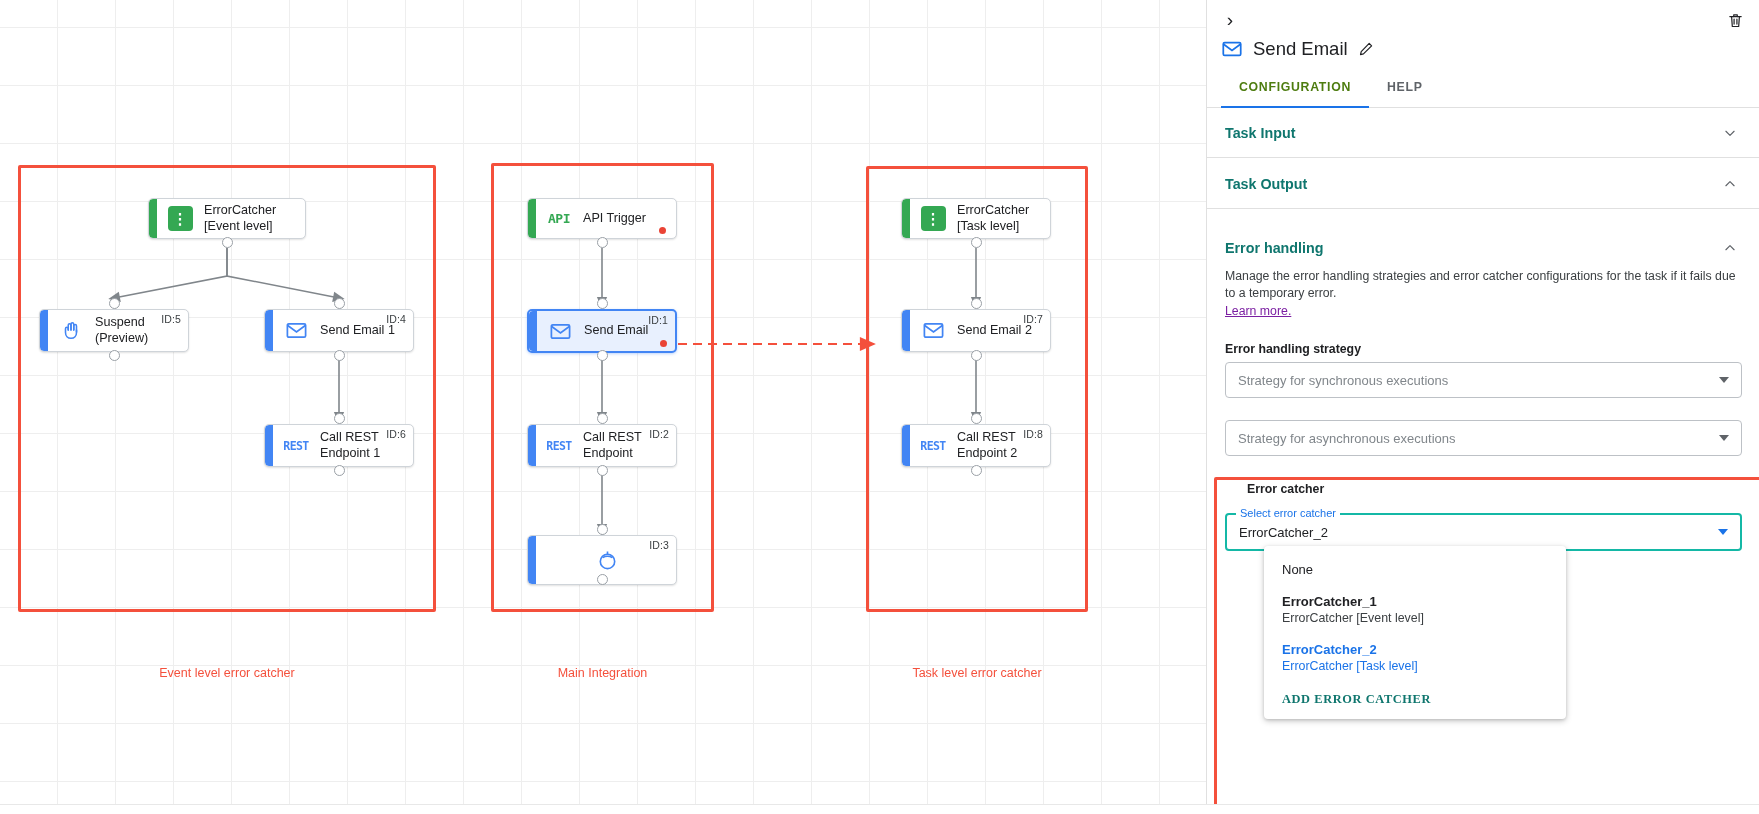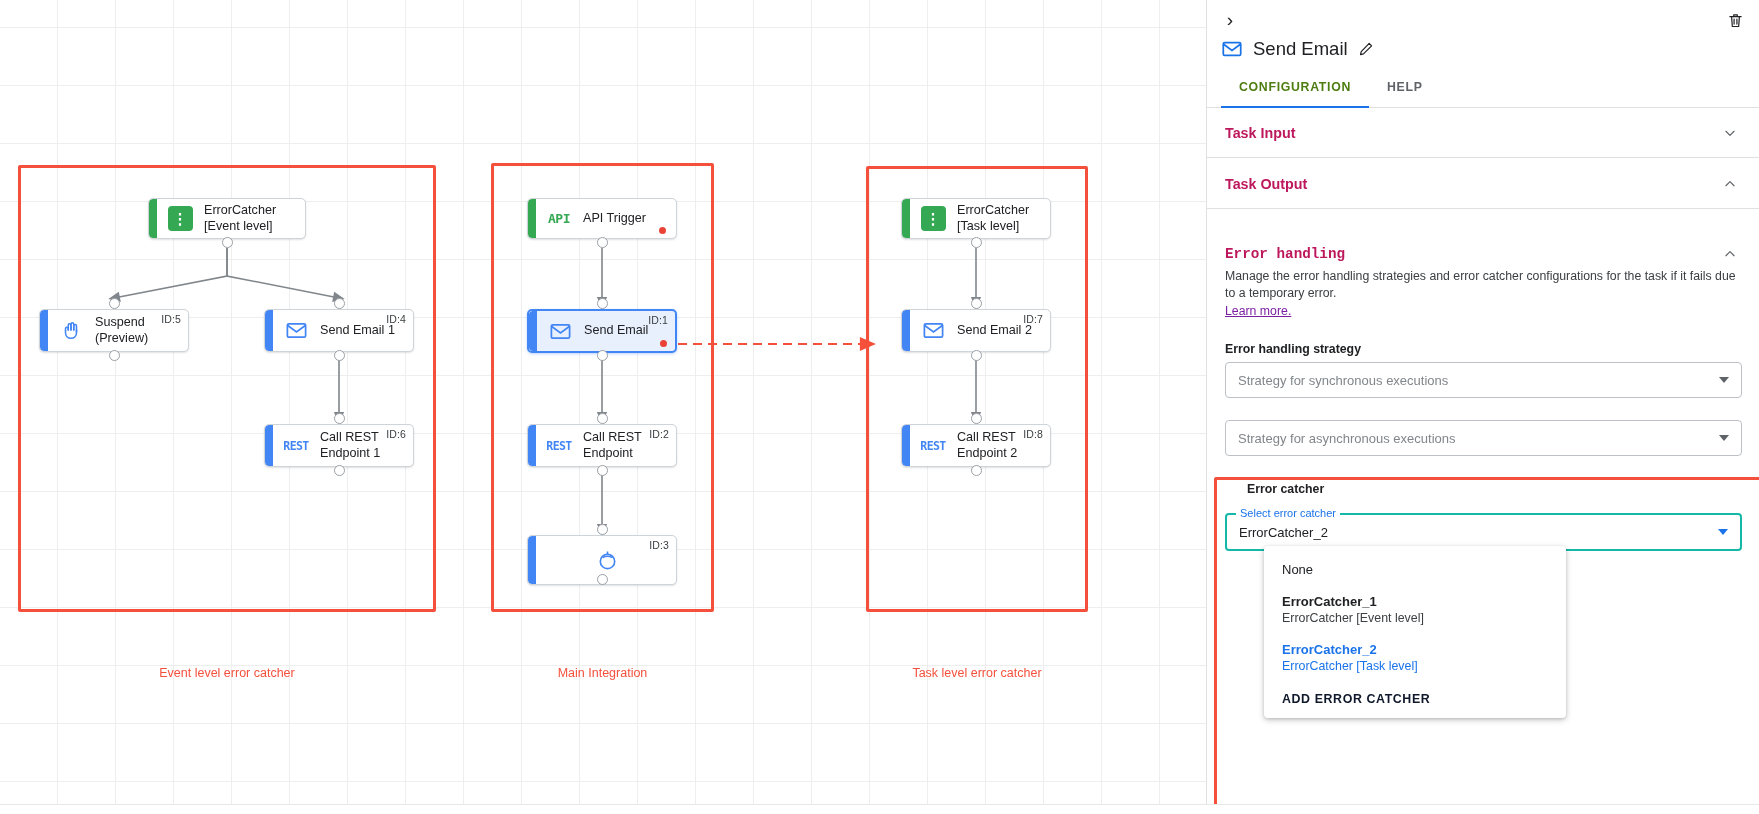--- a/index.html
+++ b/index.html
@@ -172,21 +172,21 @@
   .acc-row {
     position:absolute; left:0; width:553px; height:50px;
     border-bottom:1px solid #e0e0e0;
     display:flex; align-items:center;
     padding:0 22px 0 18px;
     cursor:pointer;
     background:#fff;
   }
   .acc-row .acc-title {
     flex:1 1 auto;
-    font-size:14.3px; font-weight:bold; color:#be185d;
+    font-size:14.3px; font-weight:bold; color:#0f766e;
   }
   .chev { width:16px; height:16px; display:flex; align-items:center; justify-content:center; }
 
   .section-body {
     position:absolute; left:0; width:553px;
     padding:0 18px;
   }
   .desc {
     font-size:12.3px; color:#3c4043; line-height:1.42;
   }
@@ -262,21 +262,21 @@
   .dd-item .dd-main.bold { font-weight:bold; }
   .dd-item .dd-sub {
     font-size:12.4px; color:#3c4043; line-height:1.35;
   }
   .dd-item.selected .dd-main,
   .dd-item.selected .dd-sub { color:#1a73e8; }
   .dd-item.plain .dd-main { font-weight:normal; }
   .dd-action {
     padding:10px 18px 4px 18px;
     font-size:12.4px; font-weight:bold; letter-spacing:0.6px;
-    color:#0f172a; cursor:pointer;
+    color:#0f766e; cursor:pointer;font-family:Liberation Serif, serif;
   }
 
   .bottom-strip {
     position:absolute; left:0; bottom:0; width:1759px; height:10px;
     background:#ffffff; border-top:1px solid #e8e8e8;
   }
 </style>
 </head>
 <body>
 
@@ -507,21 +507,21 @@
 
   <div class="acc-row" style="top:159px;">
     <div class="acc-title">Task Output</div>
     <div class="chev">
       <svg width="14" height="14" viewBox="0 0 24 24" fill="none" stroke="#5f6368" stroke-width="2" stroke-linecap="round" stroke-linejoin="round">
           <path d="M5 15 L12 8 L19 15"></path>
         </svg>
     </div>
   </div>
 
-  <div class="acc-row" style="top:229px; border-bottom:none;font-family:Liberation Mono, monospace;">
+  <div class="acc-row" style="top:223px; border-bottom:none;">
     <div class="acc-title">Error handling</div>
     <div class="chev">
       <svg width="14" height="14" viewBox="0 0 24 24" fill="none" stroke="#5f6368" stroke-width="2" stroke-linecap="round" stroke-linejoin="round">
           <path d="M5 15 L12 8 L19 15"></path>
         </svg>
     </div>
   </div>
 
   <div class="section-body" style="top:268px;">
     <div class="desc">

